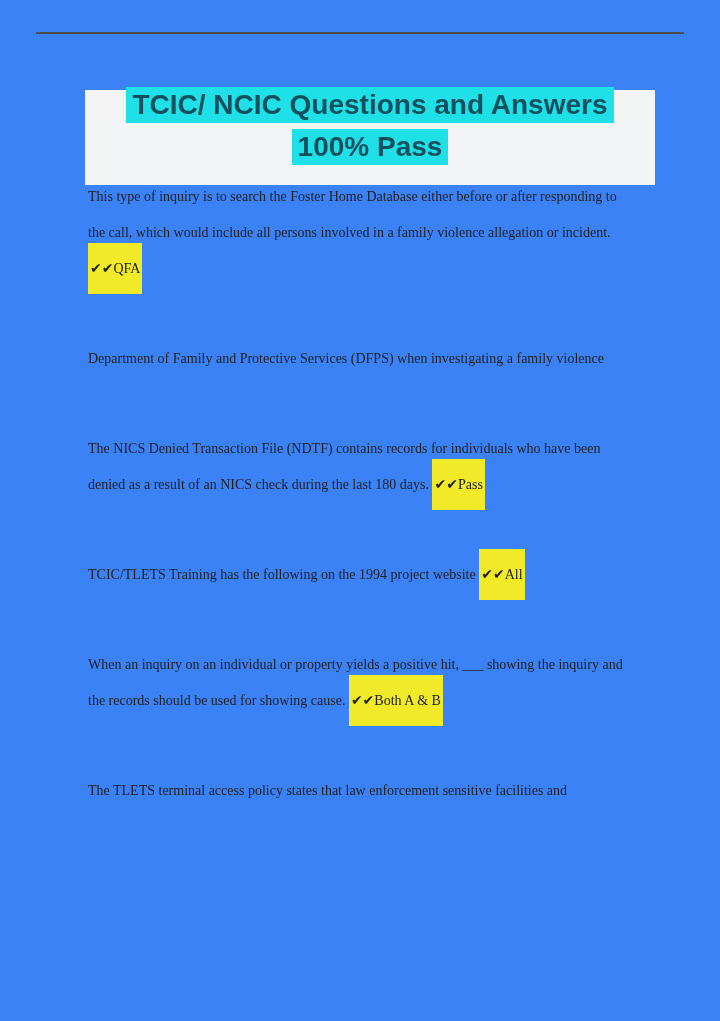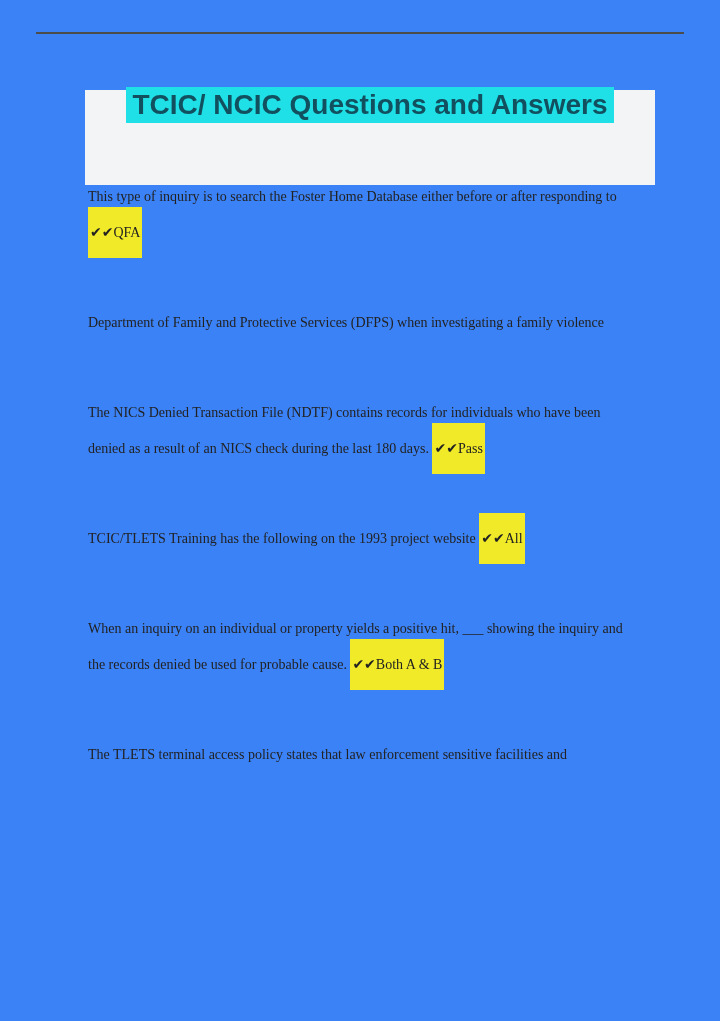--- a/index.html
+++ b/index.html
@@ -72,38 +72,40 @@
 </head>
 <body>
 
 <div class="page">
   <div class="top-rule"></div>
 
   <div class="title-block"></div>
 
   <div class="title-text">
     <div><span class="tl">TCIC/ NCIC Questions and Answers</span></div>
+    <div><span class="tl">100% Pass</span></div>
   </div>
 
   <div class="qa-list">
       <div class="qa-item">
         <div class="qa-line"><span>This type of inquiry is to search the Foster Home Database either before or after responding to</span></div>
+        <div class="qa-line"><span>the call, which would include all persons involved in a family violence allegation or incident.</span></div>
         <div class="qa-line"><span class="hl">✔✔QFA</span></div>
       </div>
       <div class="qa-item">
         <div class="qa-line"><span>Department of Family and Protective Services (DFPS) when investigating a family violence</span></div>
       </div>
       <div class="qa-item">
         <div class="qa-line"><span>The NICS Denied Transaction File (NDTF) contains records for individuals who have been</span></div>
         <div class="qa-line"><span>denied as a result of an NICS check during the last 180 days. </span><span class="hl">✔✔Pass</span></div>
       </div>
       <div class="qa-item">
-        <div class="qa-line"><span>TCIC/TLETS Training has the following on the 1993 project website </span><span class="hl">✔✔All</span></div>
+        <div class="qa-line"><span>TCIC/TLETS Training has the following on the 1994 project website </span><span class="hl">✔✔All</span></div>
       </div>
       <div class="qa-item">
         <div class="qa-line"><span>When an inquiry on an individual or property yields a positive hit, ___ showing the inquiry and</span></div>
-        <div class="qa-line"><span>the records denied be used for probable cause. </span><span class="hl">✔✔Both A &amp; B</span></div>
+        <div class="qa-line"><span>the records should be used for showing cause. </span><span class="hl">✔✔Both A &amp; B</span></div>
       </div>
       <div class="qa-item">
         <div class="qa-line"><span>The TLETS terminal access policy states that law enforcement sensitive facilities and</span></div>
       </div>
     </div>
 </div>
 
 </body></html>

